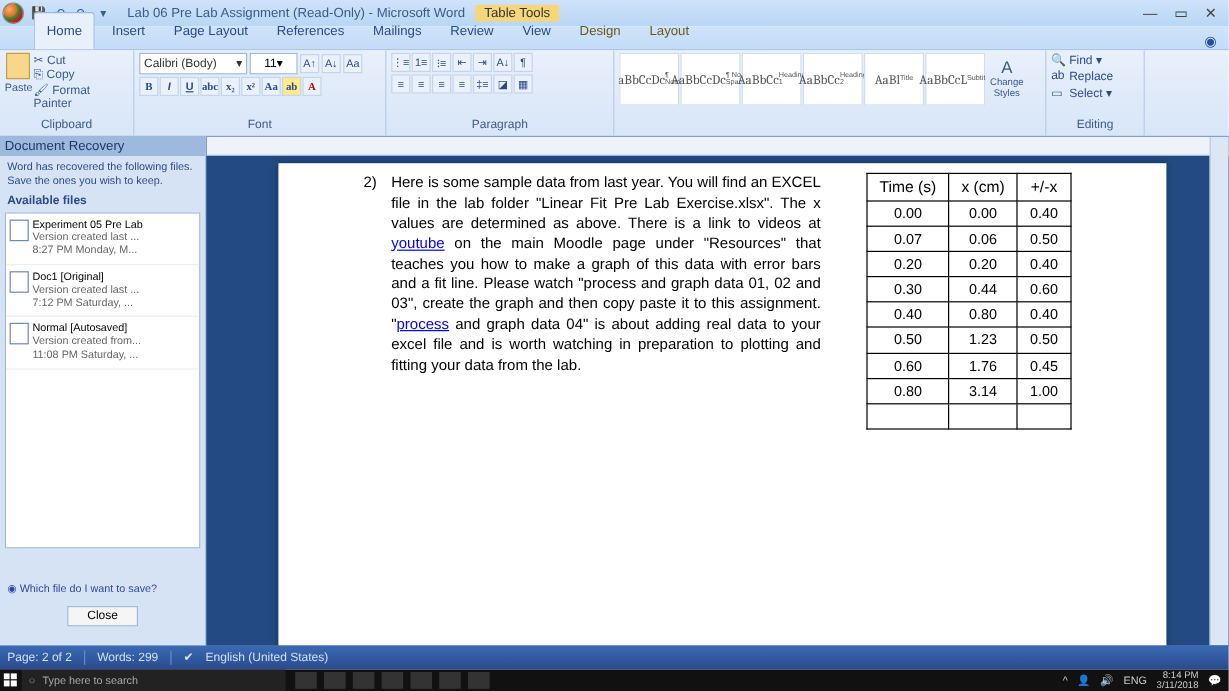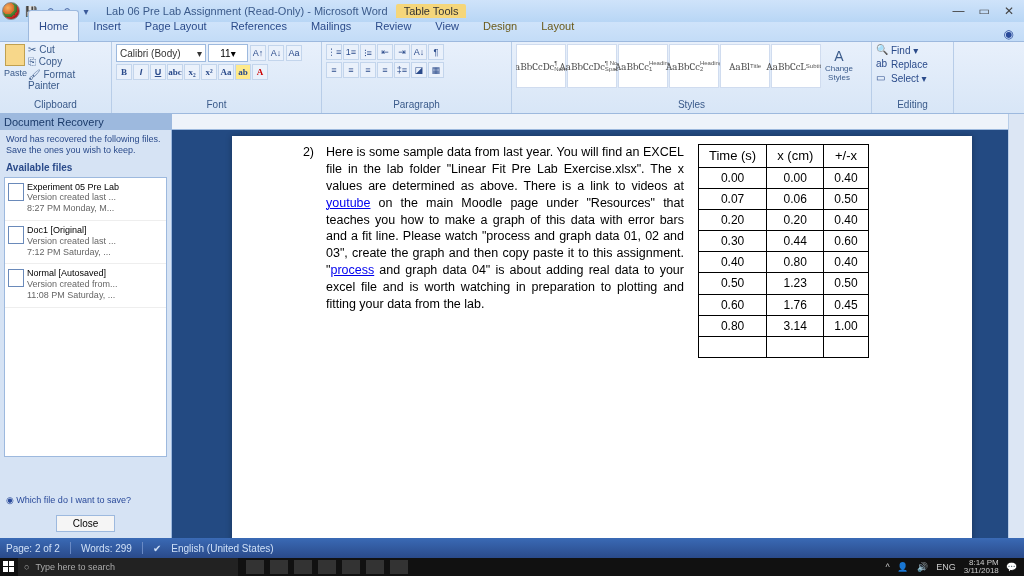--- a/index.html
+++ b/index.html
@@ -54,31 +54,31 @@
 .recovery { width:172px; background:#d6e3f4; border-right:1px solid #9db9de; display:flex; flex-direction:column; font-size:10px; }
 .recovery h3 { background:#9db9de; color:#1a3a6a; font-size:11px; padding:2px 4px; font-weight:normal; }
 .recovery .msg { padding:4px 6px; color:#2a4a8a; font-size:9px; line-height:1.2; }
 .recovery .avail { padding:2px 6px; color:#2a4a8a; font-weight:bold; font-size:10px; }
 .file-list { background:#fff; margin:2px 4px; border:1px solid #9db9de; height:280px; overflow:auto; }
 .file-item { padding:4px 4px 6px 22px; font-size:9px; color:#333; border-bottom:1px solid #eee; position:relative; line-height:1.2; }
 .file-item::before { content:""; position:absolute; left:3px; top:5px; width:14px; height:16px; background:#fff; border:1px solid #6a8aba; }
 .file-item .fn { color:#000; }
 .file-item .meta { color:#666; }
 .recovery .which { color:#2a4a9a; padding:6px; font-size:9px; margin-top:auto; }
-.recovery .close { margin:4px auto 6px; padding:2px 16px; border:1px solid #9db9de; background:#f5f5f5; font-size:10px; }
+.recovery .close { margin:4px auto 16px; padding:2px 16px; border:1px solid #9db9de; background:#f5f5f5; font-size:10px; }
 
 .doc-area { flex:1; background:#234a82; position:relative; overflow:hidden; }
 .ruler { height:16px; background:#eef3fa; border-bottom:1px solid #9db9de; }
 .page { position:absolute; left:60px; top:22px; width:740px; height:440px; background:#fff; box-shadow:0 0 6px rgba(0,0,0,.3); }
 .content { position:absolute; left:64px; top:8px; right:20px; font-family:Calibri,sans-serif; font-size:12.5px; color:#000; line-height:1.35; display:flex; gap:12px; }
 .para-num { width:18px; text-align:right; }
 .body-wrap { flex:1; display:flex; gap:14px; }
 .body-text { width:358px; text-align:justify; }
 .body-text a { color:#00e; text-decoration:underline; }
-.data-table { border-collapse:collapse; font-size:12px; }
+.data-table { border-collapse:collapse; font-size:12px;margin-left:24px; }
 .data-table th, .data-table td { border:1px solid #000; padding:2px 10px; text-align:center; font-weight:normal; height:21px; }
 .data-table th { font-size:13px; }
 
 .scroll-v { position:absolute; right:0; top:0; bottom:0; width:16px; background:#dce6f4; border-left:1px solid #b8cde8; }
 
 
 .statusbar { position:absolute; bottom:18px; left:0; right:0; height:20px; background:linear-gradient(#3a6ab5,#2a4a8a); color:#cfe0f7; display:flex; align-items:center; font-size:10px; padding:0 6px; gap:10px; }
 .statusbar .sep { width:1px; height:12px; background:#6a8ac5; }
 .zoom-area { margin-left:auto; display:flex; align-items:center; gap:6px; }
 .view-btns { display:flex; gap:1px; }
@@ -214,21 +214,20 @@
             <div class="prev">AaBl</div>
             <div>Title</div>
           </div>
           <div class="style-item">
             <div class="prev">AaBbCcL</div>
             <div>Subtitle</div>
           </div>
         </div>
       <div class="change-styles"><div style="font-size:14px">A</div><span>Change Styles</span></div>
     </div>
-    <div class="group-label">Styles</div>
   </div>
   <div class="group grp-edit">
     <div class="edit-item">
         <span class="edit-ico">🔍</span>
         <span>Find ▾</span>
       </div>
     <div class="edit-item">
         <span class="edit-ico">ab</span>
         <span>Replace</span>
       </div>

